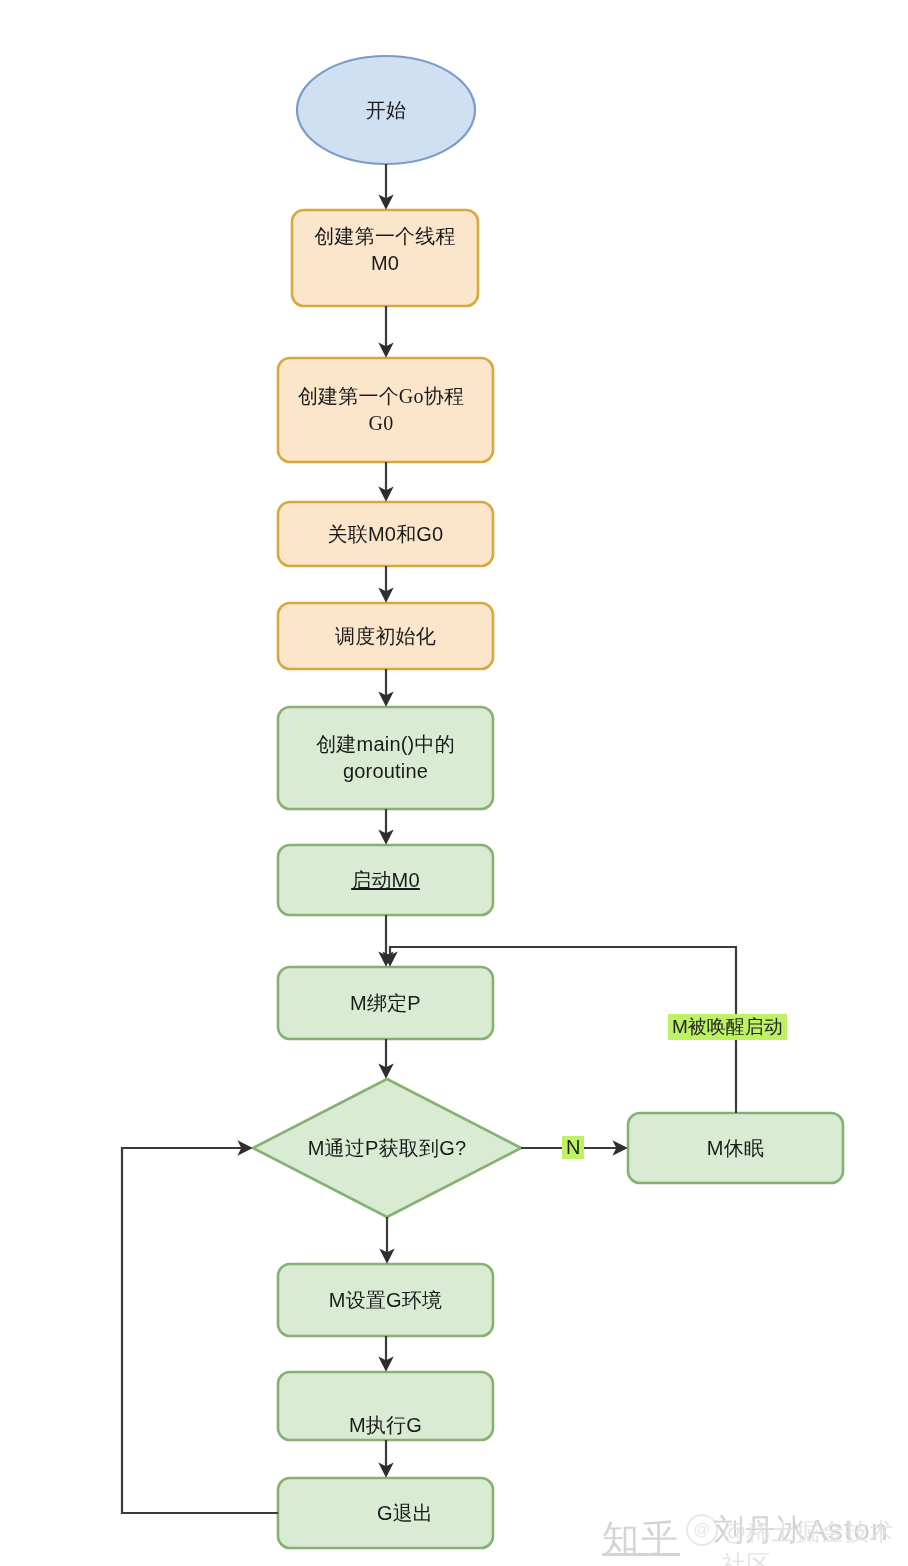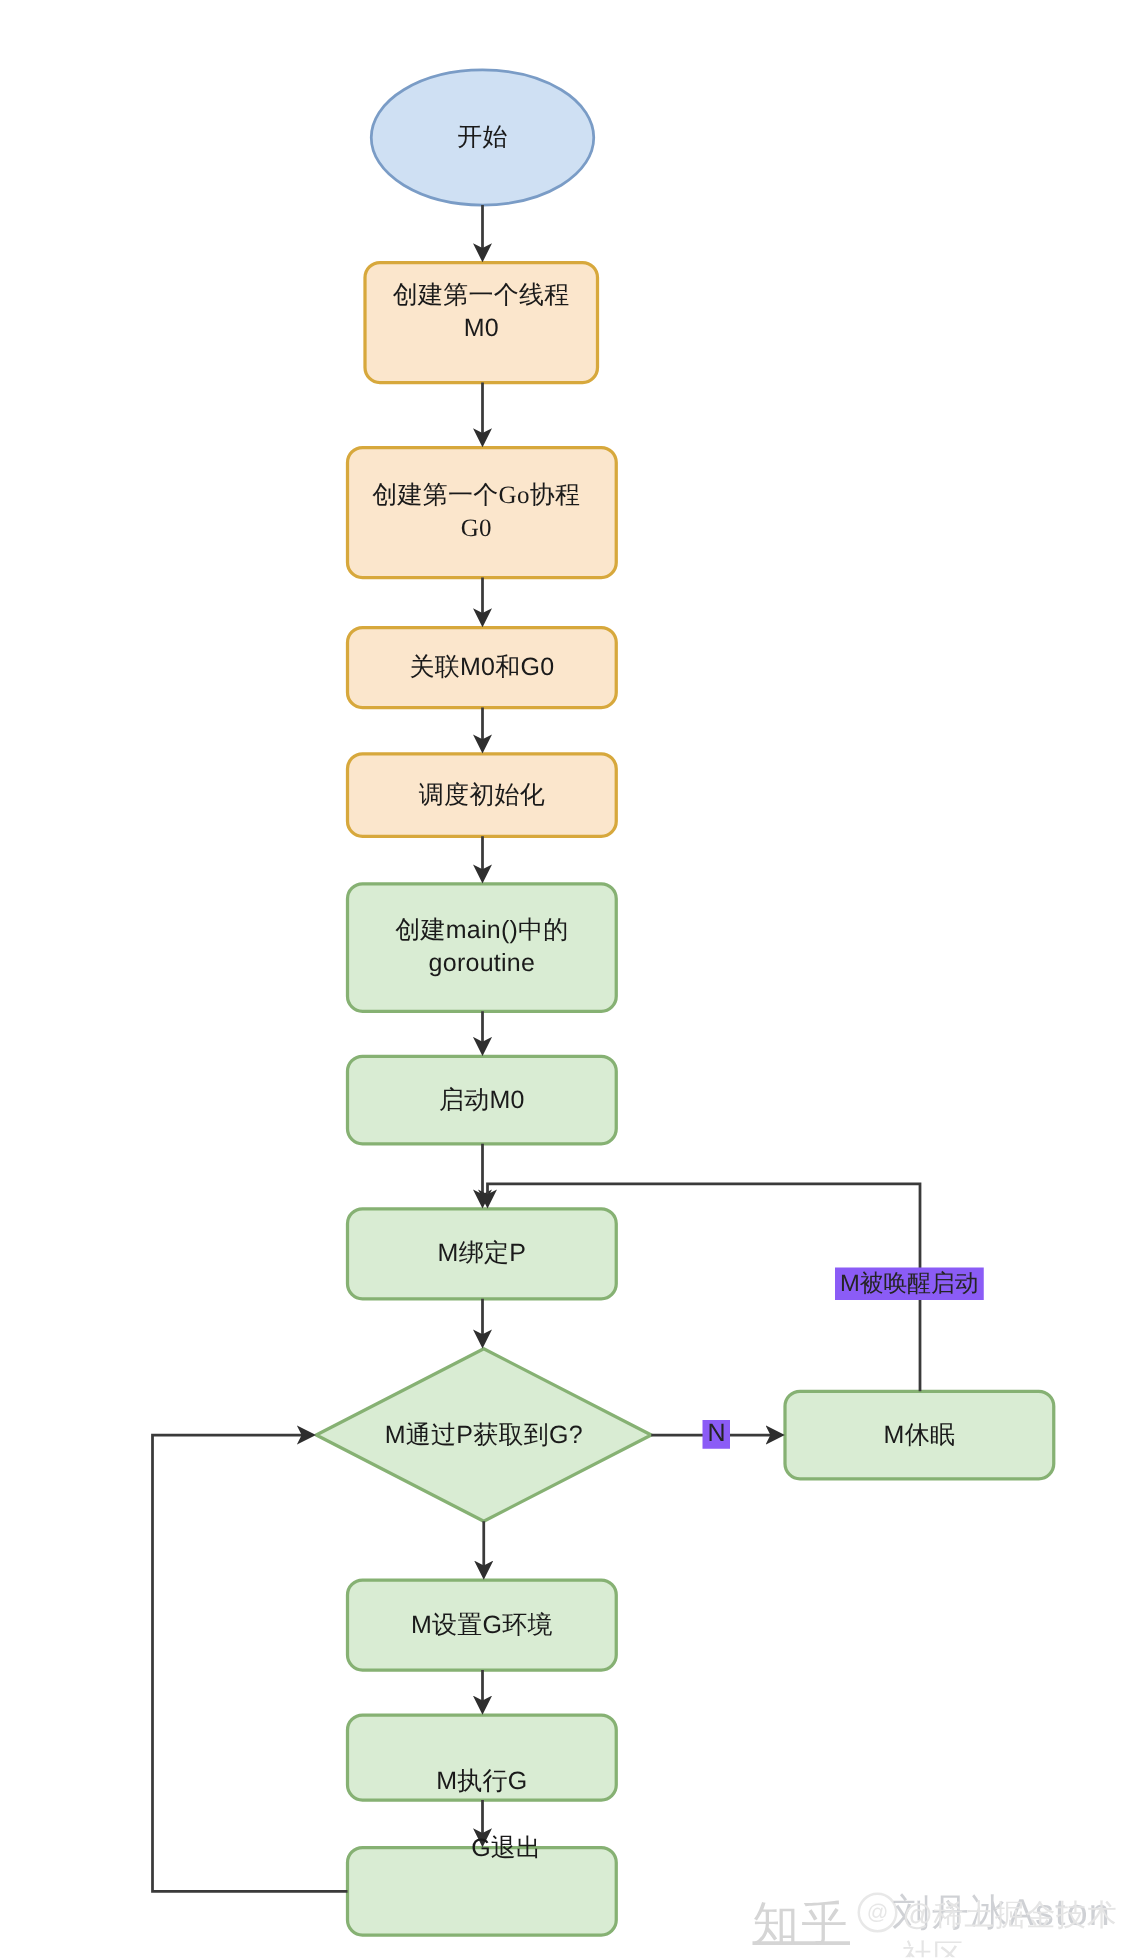--- a/index.html
+++ b/index.html
@@ -35,21 +35,21 @@
     line-height: 1.35;
     letter-spacing: 0.2px;
     white-space: pre-line;
     pointer-events: none;
   }
   .edge-label {
     position: absolute;
     color: #242424;
     font-size: 19px;
     white-space: nowrap;
-    background: #8b5cf6;
+    background: #bef264;
     padding: 0 4px;
   }
   .edge-label.small {
     font-size: 20px;
   }
   #watermark {
     position: absolute;
     right: 14px;
     bottom: 10px;
     height: 56px;
@@ -177,33 +177,33 @@
   <div class="node-label" style="left:278px; top:358px; width:206px; height:104px;font-family:Liberation Serif, serif;">创建第一个Go协程
 G0</div>
 
   <div class="node-label" style="left:278px; top:502px; width:215px; height:64px;">关联M0和G0</div>
 
   <div class="node-label" style="left:278px; top:603px; width:215px; height:66px;">调度初始化</div>
 
   <div class="node-label" style="left:278px; top:707px; width:215px; height:102px;">创建main()中的
 goroutine</div>
 
-  <div class="node-label" style="left:278px; top:845px; width:215px; height:70px;">启动M0</div>
+  <div class="node-label" style="left:278px; top:845px; width:215px; height:70px;text-decoration:underline;">启动M0</div>
 
   <div class="node-label" style="left:278px; top:967px; width:215px; height:72px;">M绑定P</div>
 
   <div class="node-label" style="left:253px; top:1079px; width:268px; height:138px;">M通过P获取到G?</div>
 
   <div class="node-label" style="left:628px; top:1113px; width:215px; height:70px;">M休眠</div>
 
   <div class="node-label" style="left:278px; top:1264px; width:215px; height:72px;">M设置G环境</div>
 
   <div class="node-label" style="left:278px; top:1372px; width:215px; height:68px;margin-top:19px;">M执行G</div>
 
-  <div class="node-label" style="left:278px; top:1444px; width:254px; height:70px;">G退出</div>
+  <div class="node-label" style="left:278px; top:1478px; width:254px; height:70px;">G退出</div>
 
   <div class="edge-label small" style="left:562px; top:1136px;">N</div>
 
   <div class="edge-label" style="left:668px; top:1014px;">M被唤醒启动</div>
 
   <div id="watermark">
     <span class="wm-zhihu">知乎</span>
     <span class="wm-circle">@</span>
     <span class="wm-overlay">刘丹冰Aston</span>
     <span class="wm-juejin">@稀土掘金技术社区</span>

